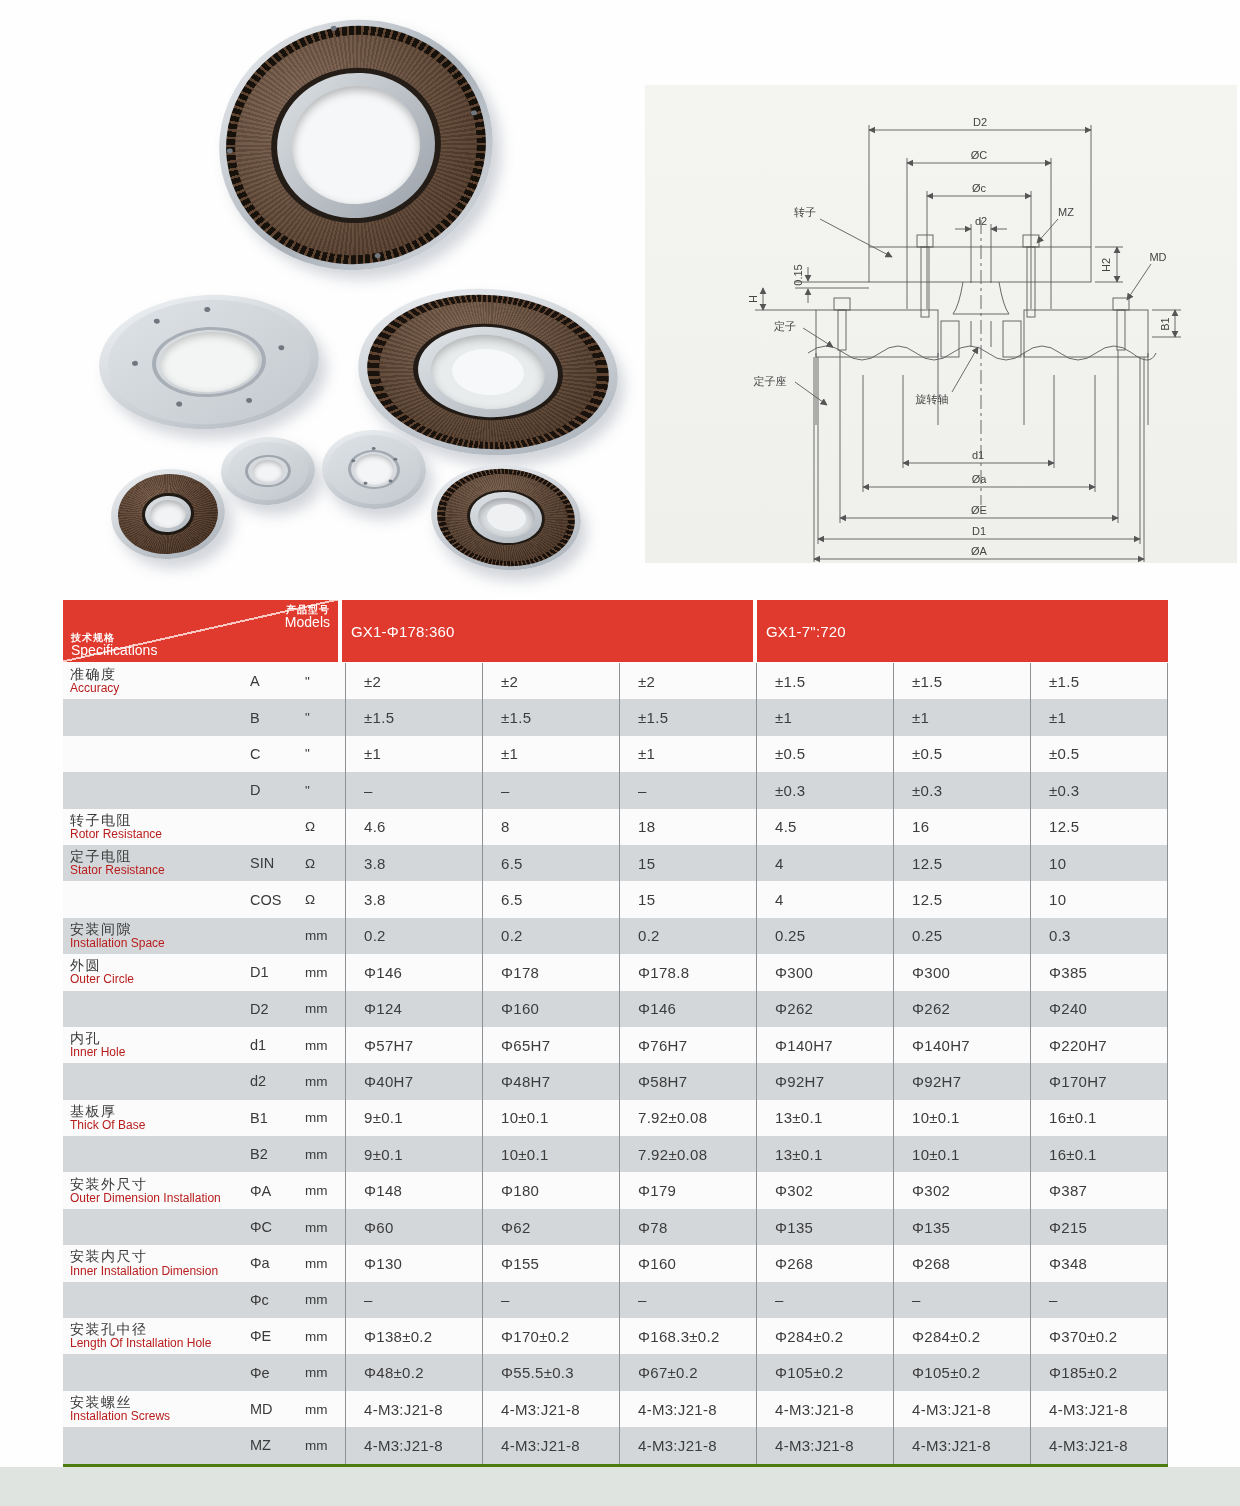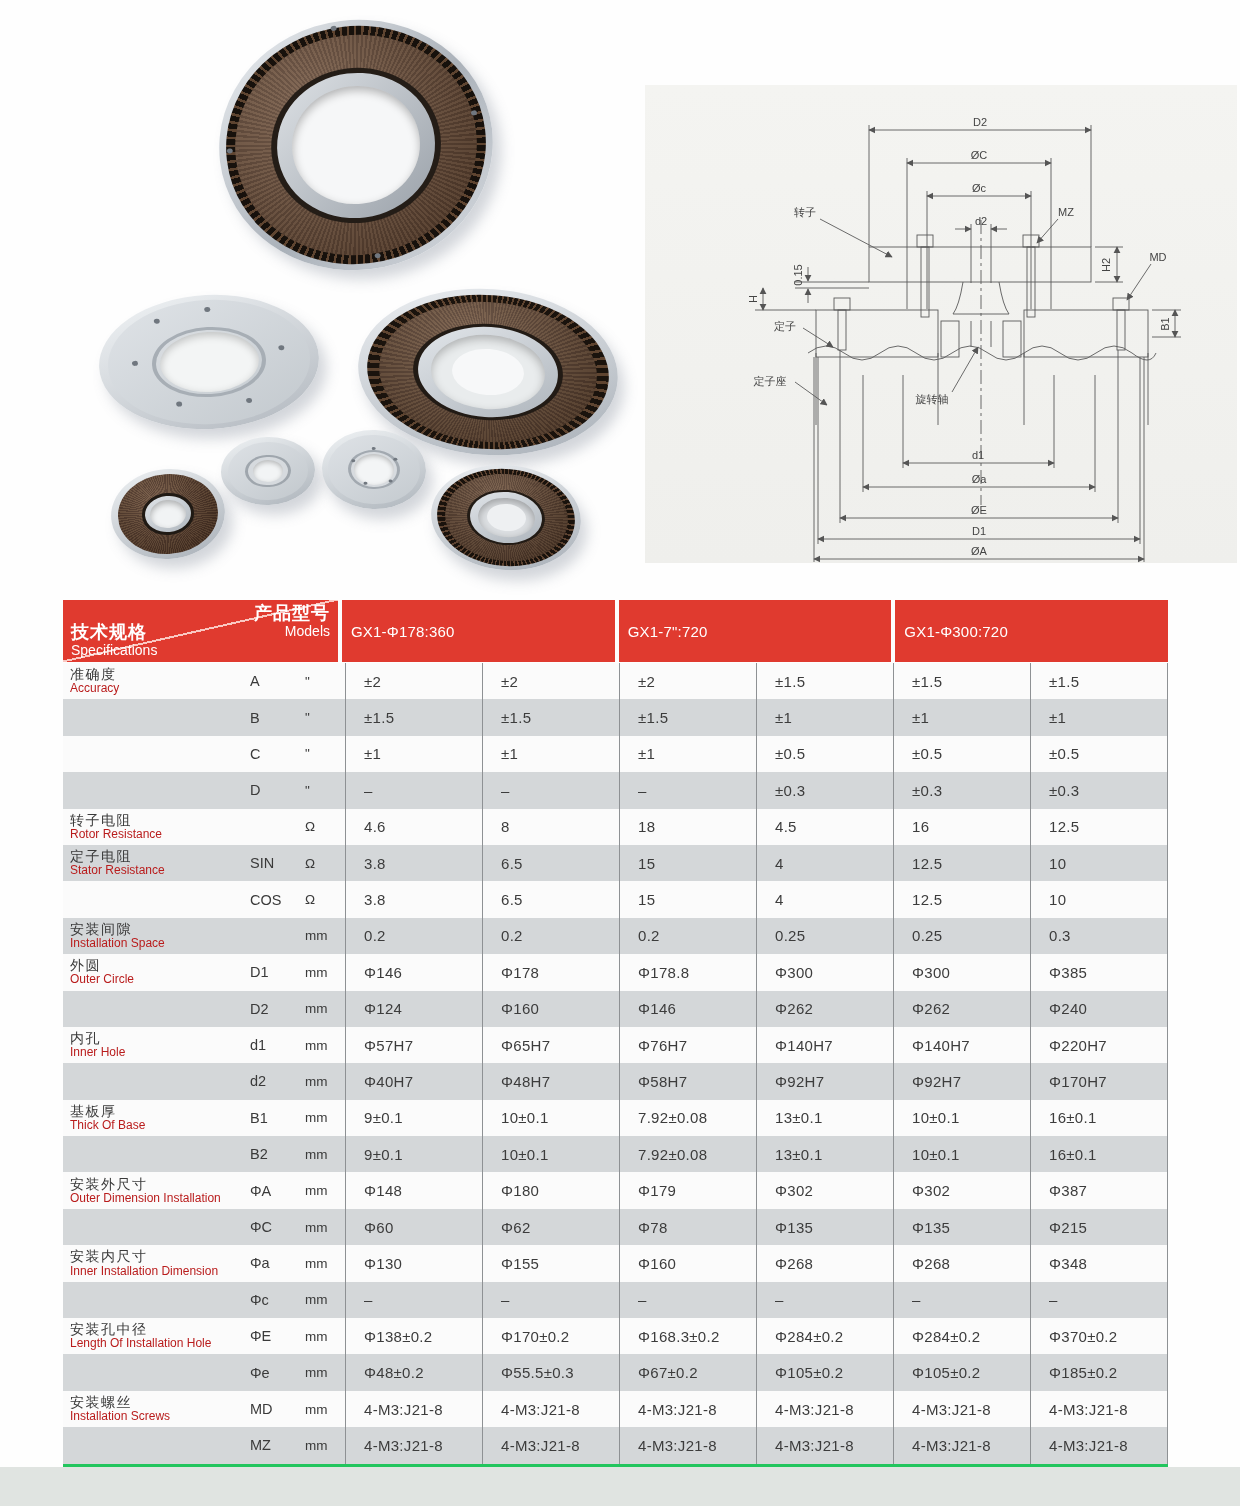--- a/index.html
+++ b/index.html
@@ -19,25 +19,25 @@
 
   
   .spec-table{position:absolute;left:63px;top:600px;width:1105px;}
   .thead{display:flex;height:62px;}
   .th-spec{width:275px;position:relative;color:#fff;
     background:
       linear-gradient(to bottom right,rgba(255,255,255,0) calc(50% - 1.5px),rgba(255,225,220,.85) calc(50% - 1.5px) calc(50% + .5px),rgba(255,255,255,0) calc(50% + .5px)),
       #e03a2f;}
   .th-spec .spec{position:absolute;left:8px;bottom:4px;line-height:1.1;}
   .th-spec .models{position:absolute;right:8px;top:4px;text-align:right;line-height:1.1;}
-  .th-zh{font-size:18px;font-weight:700;letter-spacing:1px;display:block;}
+  .th-zh{font-size:10px;font-weight:700;letter-spacing:1px;display:block;}
   .th-en{font-size:14px;display:block;}
   .th-model{flex:1;background:#e03a2f;border-left:4px solid #fdfdfd;color:#fff;
             display:flex;align-items:center;padding-left:9px;font-size:15px;letter-spacing:.2px;}
-  .tbody{margin-top:1px;border-bottom:3px solid #22c55e;}
+  .tbody{margin-top:1px;border-bottom:3px solid #4d7c0f;}
   .trow{display:flex;height:36.4px;}
   .trow:nth-child(odd){background:#fbfbfb;}
   .trow:nth-child(even){background:#d4d7d9;}
   .c-label{width:180px;padding-left:7px;display:flex;flex-direction:column;justify-content:center;line-height:1.08;}
   .c-zh{font-size:14px;color:#3a3a3a;letter-spacing:1.5px;}
   .c-en{font-size:12px;color:#b91c1c;}
   .c-sub{width:55px;font-size:14.5px;color:#3a3a3a;display:flex;align-items:center;}
   .c-unit{width:40px;font-size:13.5px;color:#3a3a3a;display:flex;align-items:center;}
   .c-val{flex:1;border-left:1px solid #8e9194;display:flex;align-items:center;
          padding-left:18px;font-size:15px;color:#3c3c3c;letter-spacing:.3px;}
@@ -246,21 +246,20 @@
         <span class="th-en">Specifications</span>
       </div>
       <div class="models">
         <span class="th-zh">产品型号</span>
         <span class="th-en">Models</span>
       </div>
     </div>
 
       <div class="th-model">GX1-Φ178:360</div>
       <div class="th-model">GX1-7":720</div>
-      <div class="th-model">GX1-Φ300:720</div>
     </div>
   <div class="tbody">
       <div class="trow">
     <div class="c-label">
       <span class="c-zh">准确度</span>
       <span class="c-en">Accuracy</span>
     </div>
     <div class="c-sub">A</div>
     <div class="c-unit">"</div>
     <div class="c-val">±2</div>

